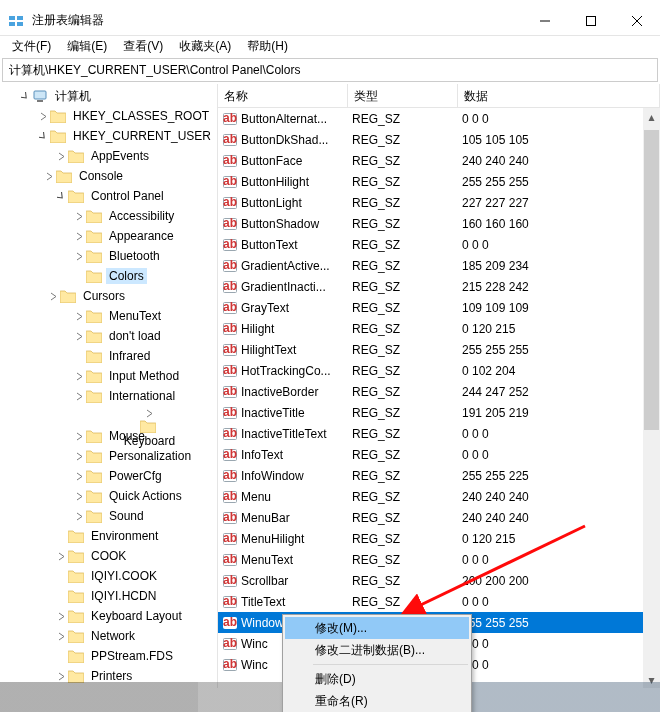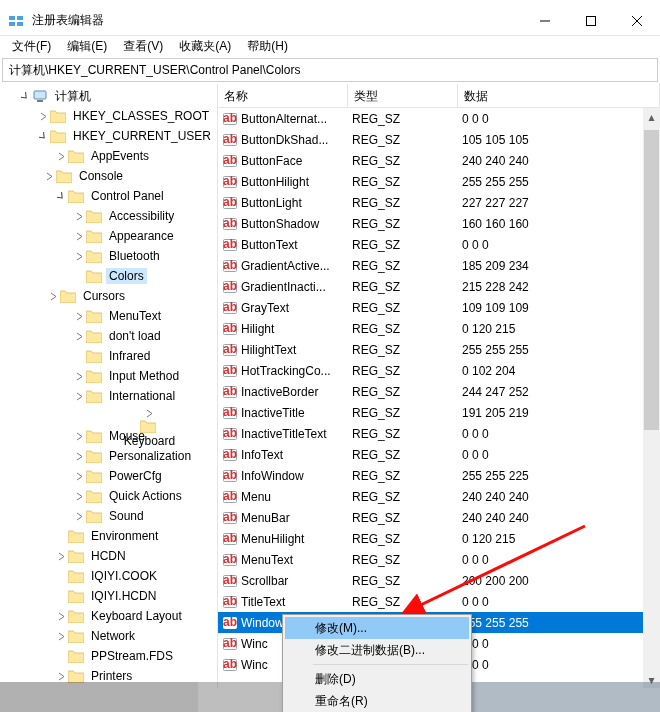--- a/index.html
+++ b/index.html
@@ -358,21 +358,21 @@
         </div>
         <div class="tree-row" style="padding-left: 36px;">
           <span class="expander">
             <svg width="9" height="9" viewBox="0 0 9 9">
               <path d="M2 1L7 4.5L2 8" fill="none" stroke="currentColor"></path>
             </svg>
           </span>
           <svg class="folder-icon" viewBox="0 0 16 13">
             <path d="M0 2c0-1 0-1 1-1h4l2 2h8c1 0 1 0 1 1v8c0 1 0 1-1 1H1c-1 0-1 0-1-1z" fill="#ffe9a2" stroke="#d9b34e" stroke-width="0.7"></path>
           </svg>
-          <span class="label">HCDN</span>
+          <span class="label">COOK</span>
         </div>
         <div class="tree-row" style="padding-left: 36px;">
           <span class="expander"></span>
           <svg class="folder-icon" viewBox="0 0 16 13">
             <path d="M0 2c0-1 0-1 1-1h4l2 2h8c1 0 1 0 1 1v8c0 1 0 1-1 1H1c-1 0-1 0-1-1z" fill="#ffe9a2" stroke="#d9b34e" stroke-width="0.7"></path>
           </svg>
           <span class="label">IQIYI.COOK</span>
         </div>
         <div class="tree-row" style="padding-left: 36px;">
           <span class="expander"></span>

